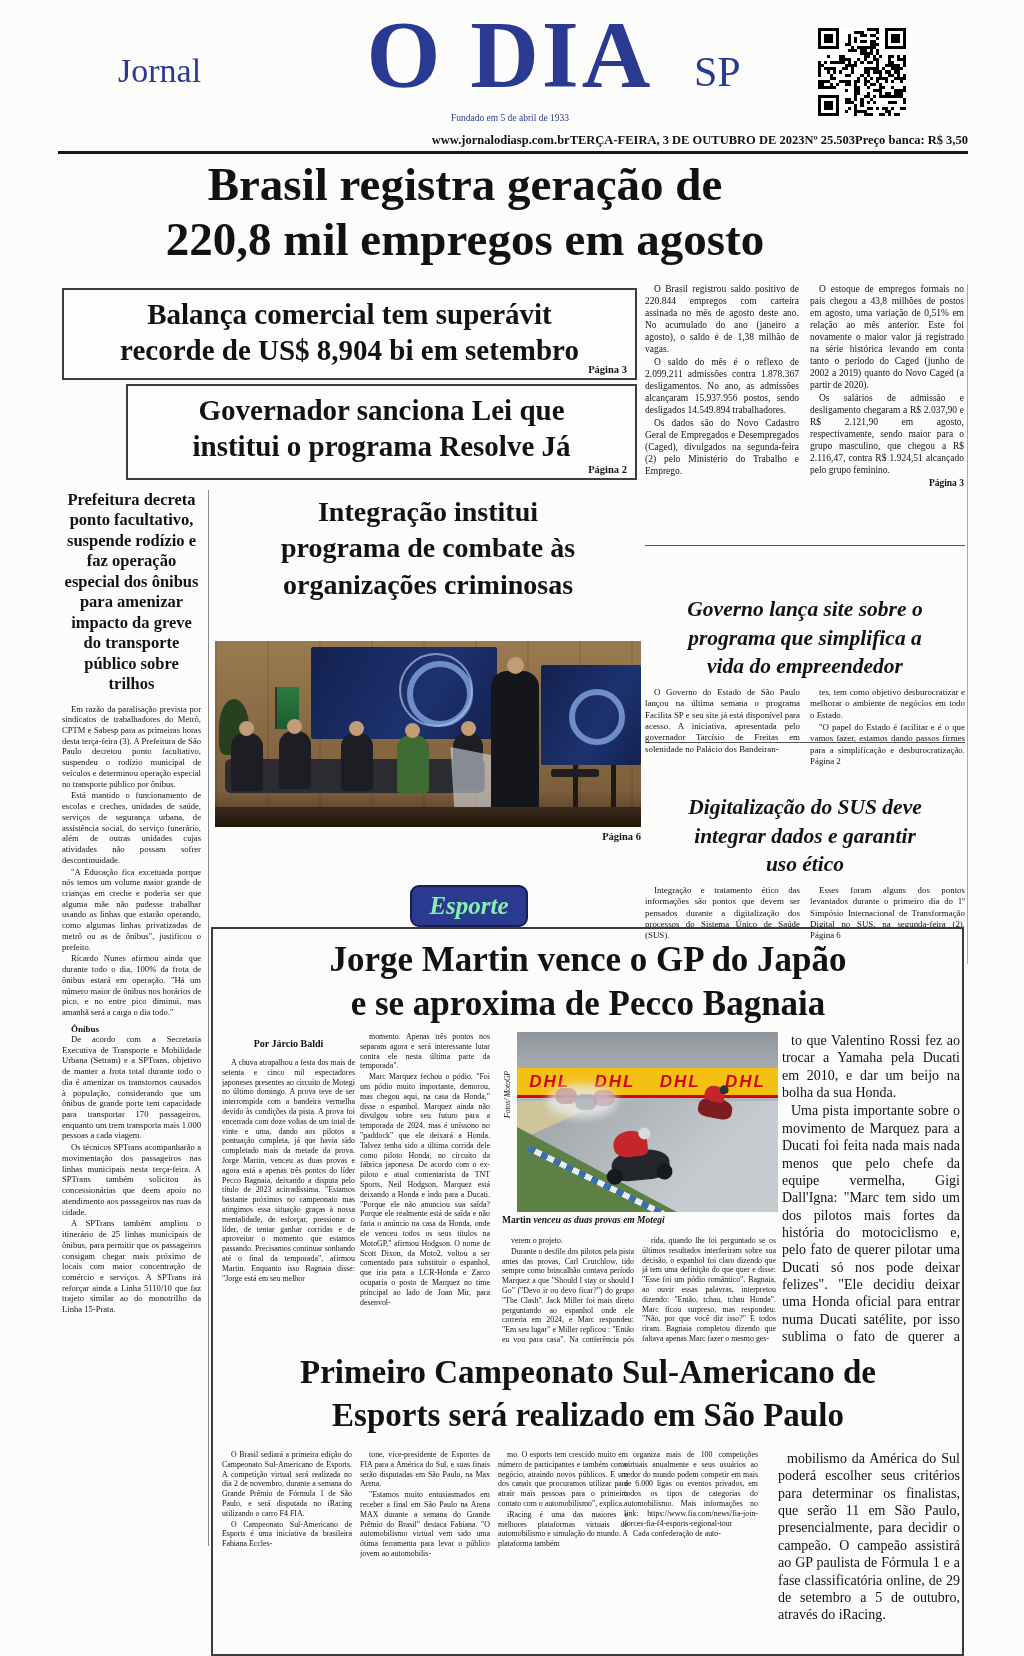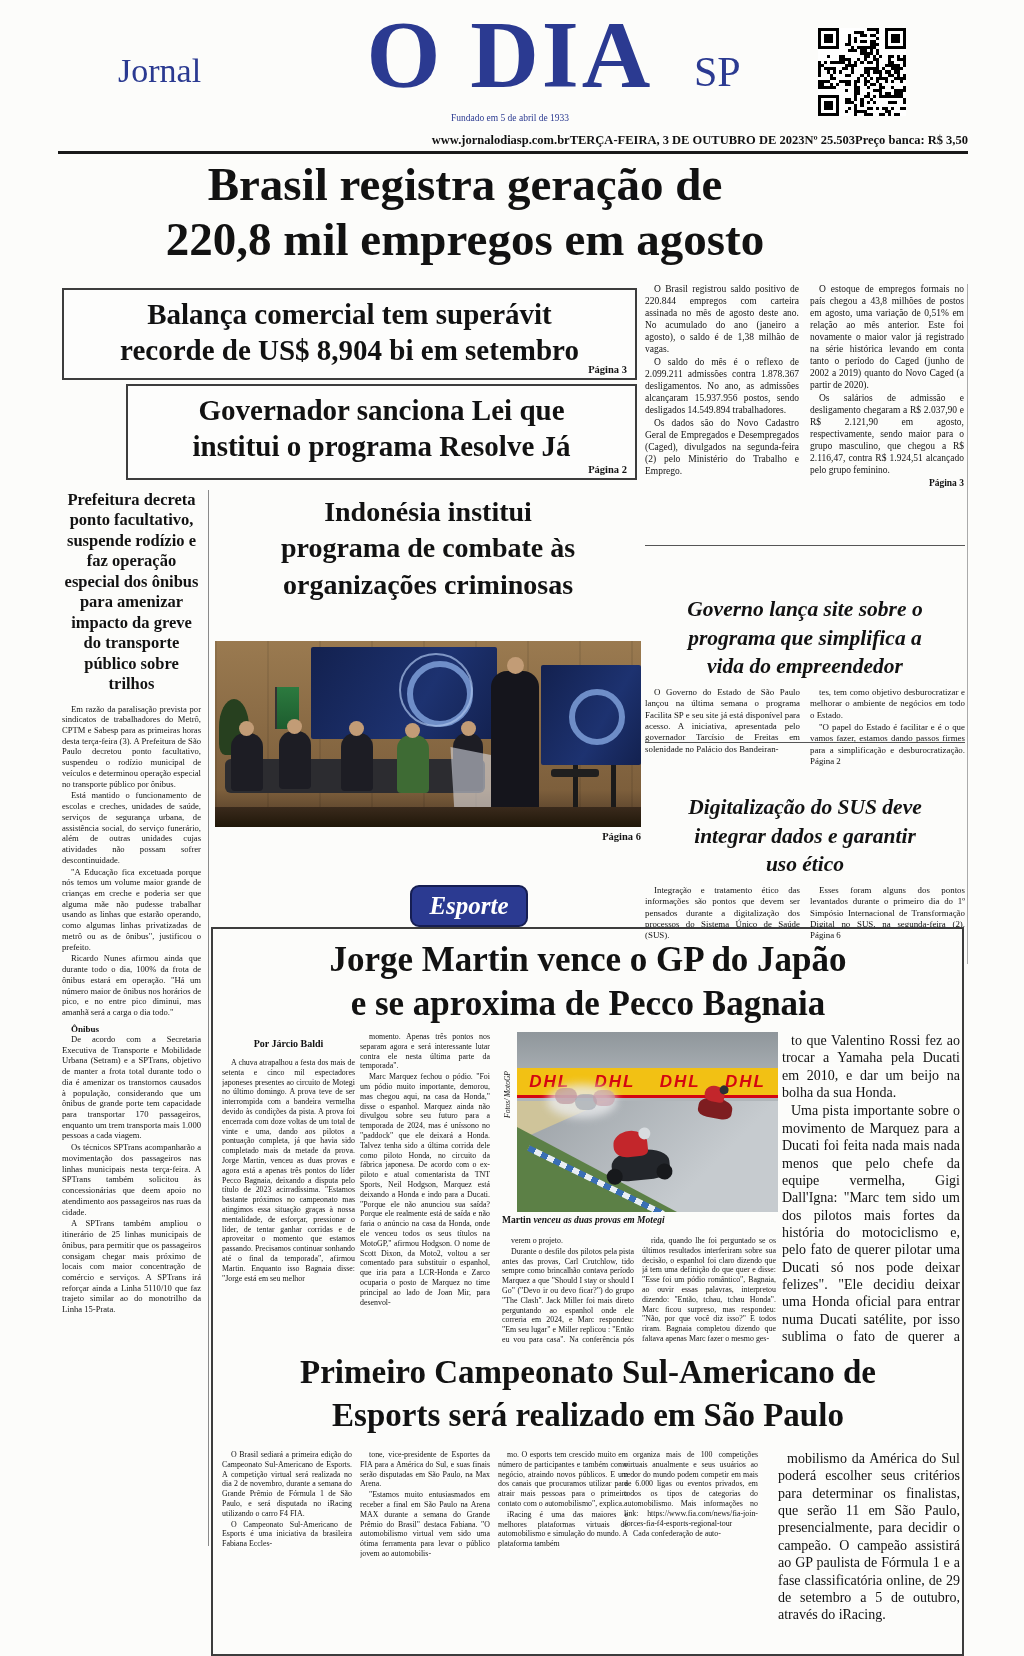--- a/index.html
+++ b/index.html
@@ -69,21 +69,21 @@
   
   .sepline{position:absolute;left:645px;width:320px;border-top:1.5px solid #555;}
   .isec-h{font-size:21.5px;font-weight:bold;font-style:italic;text-align:center;line-height:1.33;margin-top:43px;}
   .isec{position:absolute;left:645px;width:320px;}
   .isec .cols{display:flex;gap:10px;margin-top:6px;overflow:hidden;}
   .isec .cols>div{width:155px;}
   .isec p{font-size:8.9px;line-height:1.28;}
   
   .sport-banner{position:absolute;left:410px;top:885px;width:118px;height:42px;z-index:5;
       background:#2b3a91;border:2px solid #161e52;border-radius:9px;display:flex;align-items:center;
-      justify-content:center;color:#ffffff;font-size:25px;font-weight:bold;font-style:italic;}
+      justify-content:center;color:#86efac;font-size:25px;font-weight:bold;font-style:italic;}
   .sports-box{position:absolute;left:211px;top:927px;width:753px;height:729px;border:2px solid #3d3d3d;}
   .mg-h{position:absolute;left:230px;top:938px;width:716px;text-align:center;
         font-size:35px;font-weight:bold;line-height:1.26;}
   .byline{position:absolute;left:222px;top:1038px;width:133px;text-align:center;
           font-size:10px;font-weight:bold;}
   .ncol{position:absolute;overflow:hidden;}
   .ncol p{font-size:7.9px;line-height:1.24;}
   .c5 p{font-size:14px;}
   
   .scene2{position:absolute;left:517px;top:1032px;width:261px;height:180px;overflow:hidden;
@@ -461,21 +461,21 @@
     <p>Está mantido o funcionamento de escolas e creches, unidades de saúde, serviços de segurança urbana, de assistência social, do serviço funerário, além de outras unidades cujas atividades não possam sofrer descontinuidade.</p>
     <p>"A Educação fica excetuada porque nós temos um volume maior grande de crianças em creche e poderia ser que alguma mãe não pudesse trabalhar usando as linhas que estarão operando, como algumas linhas privatizadas de metrô ou as de ônibus", justificou o prefeito.</p>
     <p>Ricardo Nunes afirmou ainda que durante todo o dia, 100% da frota de ônibus estará em operação. "Há um número maior de ônibus nos horários de pico, e no entre pico diminui, mas amanhã será a carga o dia todo."</p>
     <div class="sub" data-name="sidebar-subhead">Ônibus</div>
     <p>De acordo com a Secretaria Executiva de Transporte e Mobilidade Urbana (Setram) e a SPTrans, objetivo de manter a frota total durante todo o dia é amenizar os transtornos causados à população, considerando que um ônibus de grande porte tem capacidade para transportar 170 passageiros, enquanto um trem transporta mais 1.000 pessoas a cada viagem.</p>
     <p>Os técnicos SPTrans acompanharão a movimentação dos passageiros nas linhas municipais nesta terça-feira. A SPTrans também solicitou às concessionárias que deem apoio no atendimento aos passageiros nas ruas da cidade.</p>
     <p>A SPTrans também ampliou o itinerário de 25 linhas municipais de ônibus, para permitir que os passageiros consigam chegar mais próximo de locais com maior concentração de comércio e serviços. A SPTrans irá reforçar ainda a Linha 5110/10 que faz trajeto similar ao do monotrilho da Linha 15-Prata.</p>
   </div>
 
   <div class="min-h" data-name="ministerio-headline">
-    <div>Indonésia institui</div>
+    <div>Integração institui</div>
     <div>programa de combate às</div>
     <div>organizações criminosas</div>
   </div>
   <div class="scene1" data-name="ministerio-photo">
     <div class="s1-panel"></div>
     <div class="s1-screen" style="left:96px;top:6px;width:186px;height:92px;" data-name="screen-left">
       <div class="s1-ring" style="left:96px;top:14px;width:54px;height:54px;"></div>
       <div class="s1-ring2" style="left:88px;top:6px;width:70px;height:70px;"></div>
     </div>
     <div class="s1-screen" style="left:326px;top:24px;width:100px;height:100px;" data-name="screen-right">

